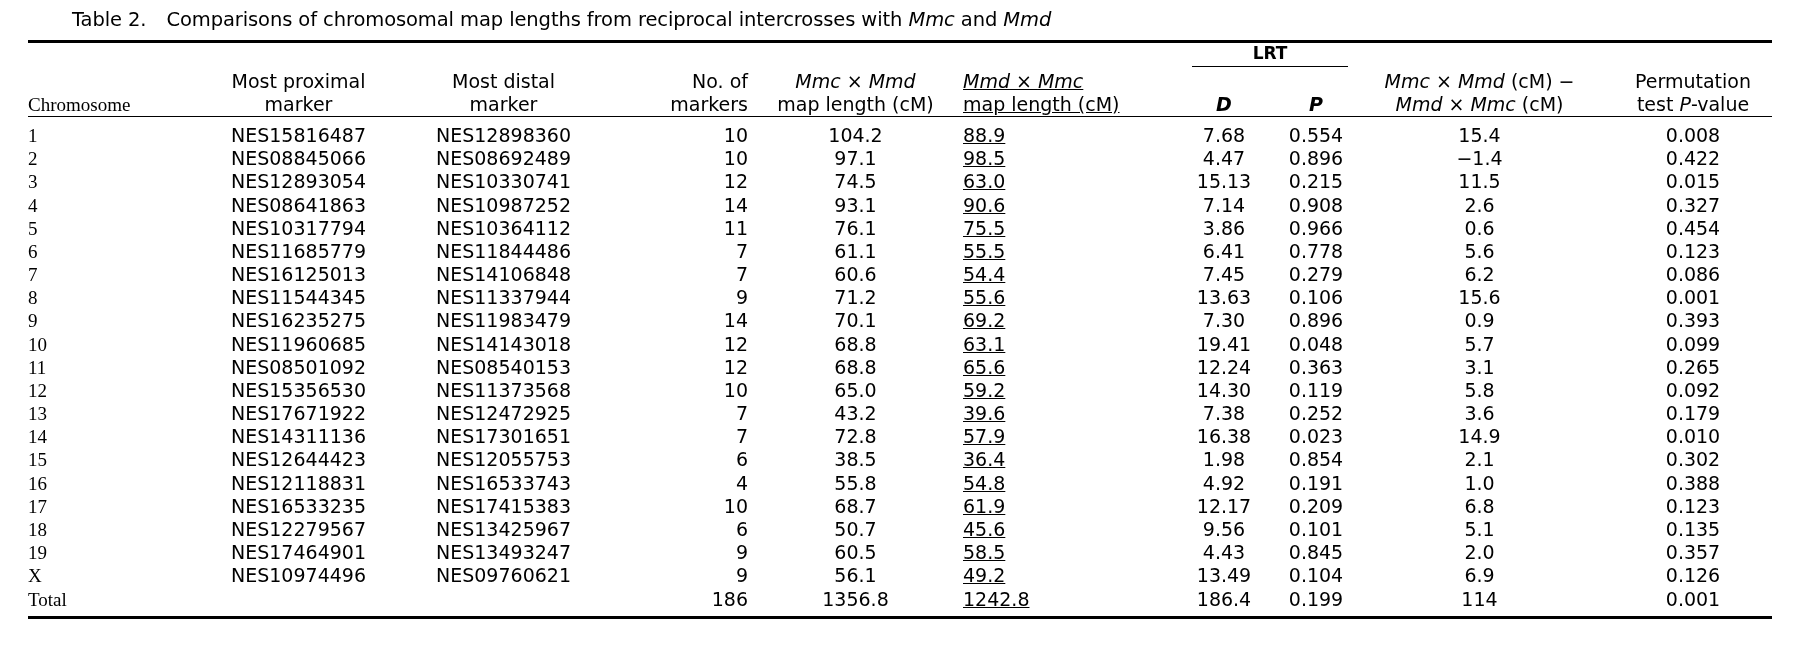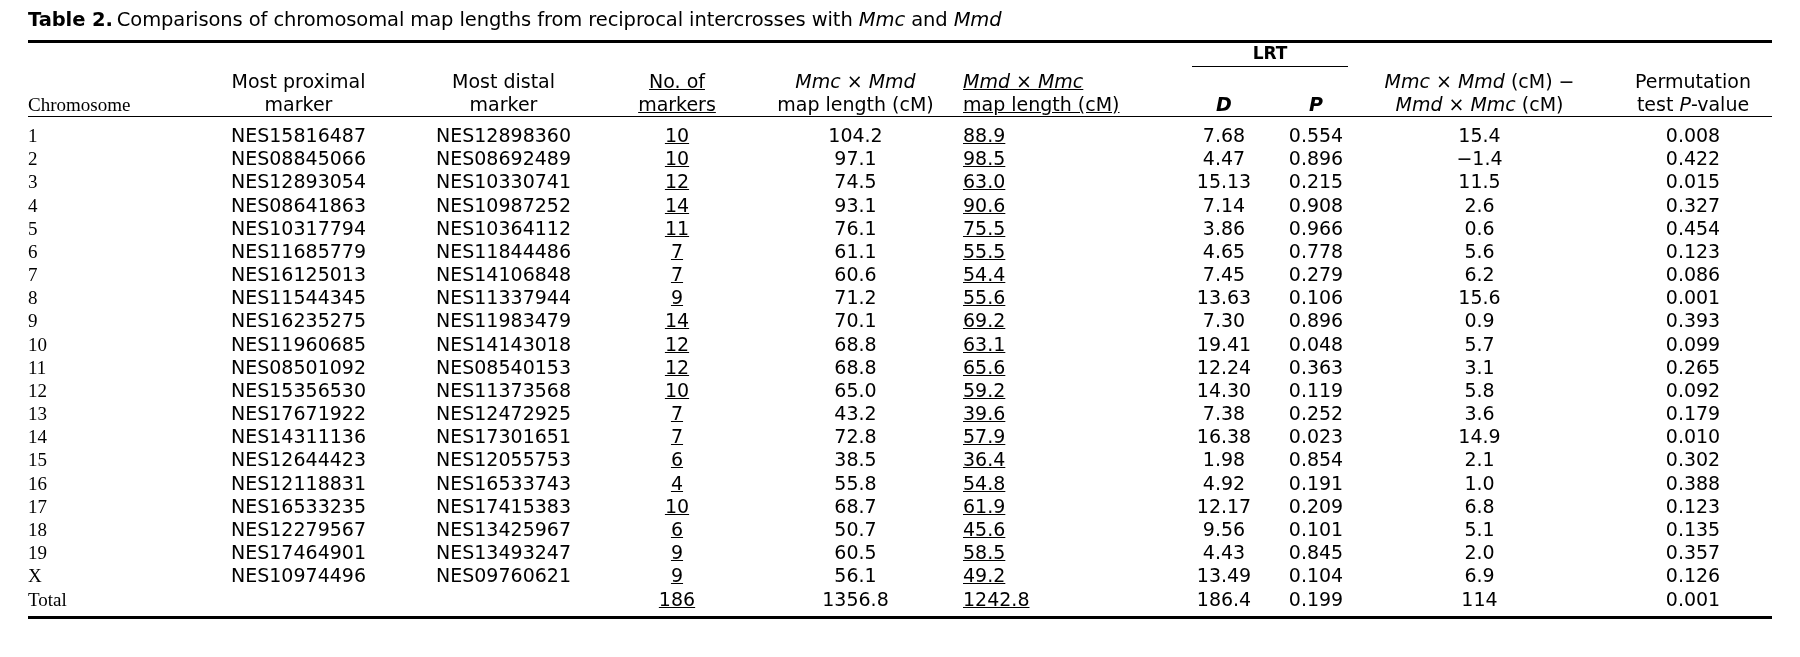--- a/index.html
+++ b/index.html
@@ -21,25 +21,26 @@
     padding: 0 28px;
     position: relative;
   }
   .caption {
     font-size: 19.5px;
     padding: 8px 0 9px 0;
     white-space: nowrap;
     letter-spacing: -0.1px;
   }
   .caption .lbl {
-    font-weight: bold;
+    font-weight: normal;
+    margin-left: 44px;
   }
   .caption .txt {
     font-weight: normal;
-    margin-left: 4px;
+    margin-left: 20px;
   }
   i.it { font-style: italic; }
 
   .rule-thick {
     border-top: 3px solid #000;
     width: 100%;
   }
   .rule-thin {
     border-top: 1.5px solid #000;
     width: 100%;
@@ -59,21 +60,21 @@
   }
   thead th {
     font-weight: bold;
     font-size: 19px;
     padding-bottom: 2px;
     vertical-align: bottom;
   }
   .c-chrom   { width: 168px; text-align: left; font-family: Liberation Serif, serif; }
   .c-prox    { width: 205px; text-align: center; }
   .c-dist    { width: 205px; text-align: center; }
-  .c-nmark   { width: 142px; text-align: center; text-decoration: underline; }
+  .c-nmark   { width: 142px; text-align: right; }
   .c-mcmd    { width: 215px; text-align: center; }
   .c-mdmc    { width: 215px; text-align: left; text-decoration: underline; }
   .c-d       { width: 92px;  text-align: center; }
   .c-p       { width: 92px;  text-align: center; }
   .c-diff    { width: 235px; text-align: center; }
   .c-perm    { width: 192px; text-align: center; }
   .c-boot    { width: 183px; text-align: center; }
 
   .lrt-group {
     text-align: center;
@@ -270,21 +271,21 @@
           <td class="c-perm">0.454</td>
           <td class="c-boot">(−10.9, 10.2)</td>
         </tr>
         <tr>
           <td class="c-chrom">6</td>
           <td class="c-prox">NES11685779</td>
           <td class="c-dist">NES11844486</td>
           <td class="c-nmark">7</td>
           <td class="c-mcmd">61.1</td>
           <td class="c-mdmc">55.5</td>
-          <td class="c-d">4.65</td>
+          <td class="c-d">6.41</td>
           <td class="c-p">0.778</td>
           <td class="c-diff">5.6</td>
           <td class="c-perm">0.123</td>
           <td class="c-boot">(−4.5, 14.8)</td>
         </tr>
         <tr>
           <td class="c-chrom">7</td>
           <td class="c-prox">NES16125013</td>
           <td class="c-dist">NES14106848</td>
           <td class="c-nmark">7</td>

